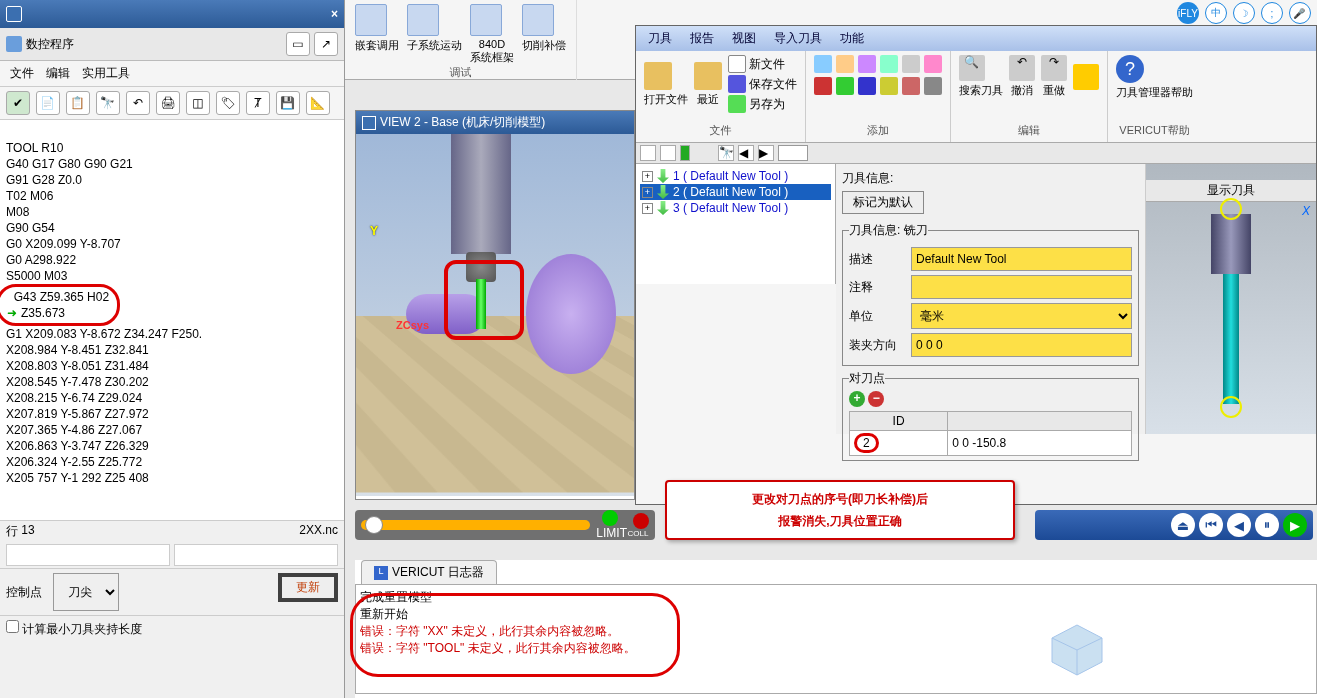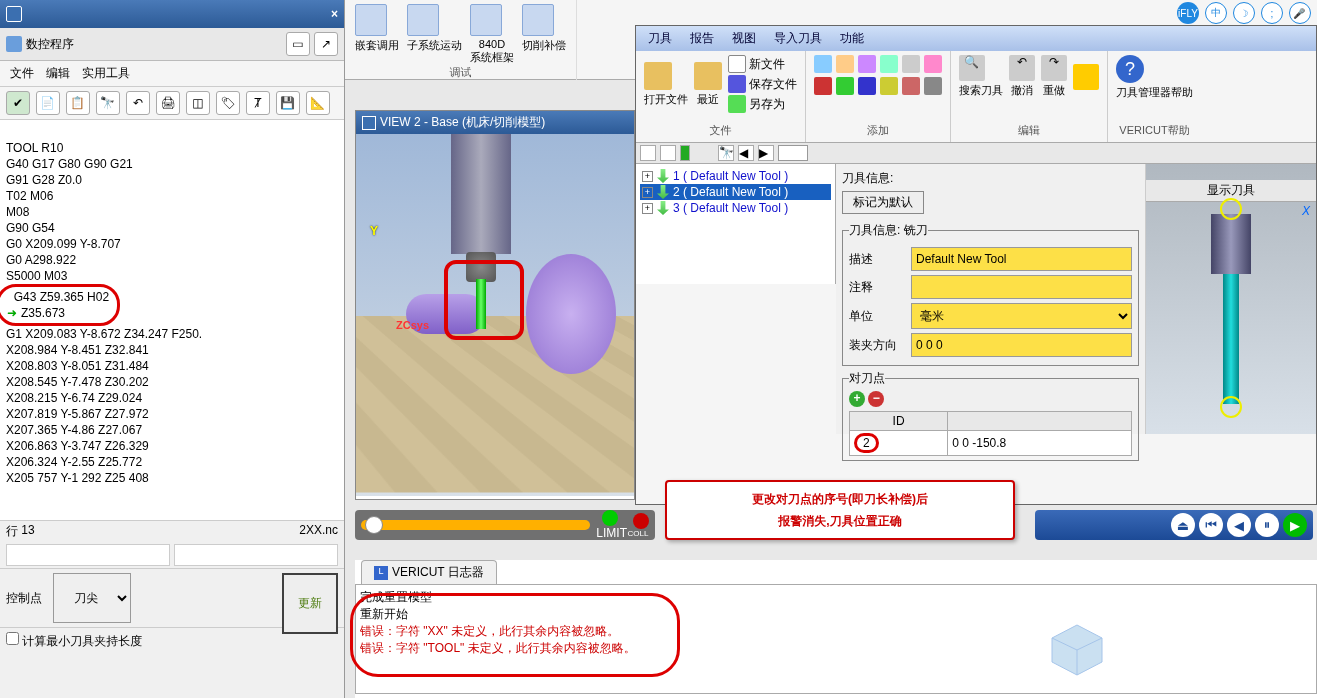--- a/index.html
+++ b/index.html
@@ -16,22 +16,22 @@
 .nc-menubar { display: flex; gap: 12px; padding: 4px 10px; background: #f5f5f5; border-bottom: 1px solid #ccc; }
 .nc-menubar span { cursor: pointer; }
 .nc-toolbar { display: flex; gap: 6px; padding: 4px 6px; flex-wrap: wrap; background: #f5f5f5; border-bottom: 1px solid #ccc; }
 .tb-btn { width: 24px; height: 24px; border: 1px solid #aaa; background: #fff; border-radius: 3px; display: flex; align-items: center; justify-content: center; cursor: pointer; }
 .nc-code { height: 400px; overflow: auto; background: #fff; font-family: Consolas, monospace; padding: 4px 6px; white-space: pre; line-height: 16px; }
 .hl-red { border: 3px solid #d00; border-radius: 20px; padding: 2px 8px; display: inline-block; margin-left: -10px;}
 .arrow-green { color: #0a0; display: inline-block; width: 14px; }
 .status-row { display: flex; padding: 2px 6px; border-top: 1px solid #ccc; background: #f0f0f0; }
 .ctrl-area { padding: 4px 6px; background: #f0f0f0; border-top: 1px solid #ccc; }
 .ctrl-area label { margin-right: 8px; }
-.ctrl-area select, .ctrl-area input[type=text] { border: 1px solid #999; padding: 16px; }
-.upd-btn { float: right; padding: 20px 14px; background: #eee; border: 2px solid #404040; color: #4d7c0f; }
+.ctrl-area select, .ctrl-area input[type=text] { border: 1px solid #999; padding: 10px; }
+.upd-btn { float: right; padding: 2px 14px; background: #eee; border: 4px solid #404040; color: #c2410c; }
 .ctrl-grid { display: flex; padding: 2px 6px; gap: 4px; }
 .ctrl-grid input { flex: 1; height: 22px; border: 1px solid #ccc; background: #fff; }
 
 
 .top-ribbon { position: absolute; left: 345px; top: 0; right: 0; height: 80px; background: #f5f5f5; border-bottom: 1px solid #aaa; }
 .ribbon-group { display: inline-flex; flex-direction: column; align-items: center; padding: 4px 10px; height: 80px; border-right: 1px solid #ddd; }
 .ribbon-icons { display: flex; gap: 8px; }
 .rb-big { width: 32px; height: 32px; background: #c8d8f0; border: 1px solid #88a8d8; border-radius: 2px; }
 .rb-label { font-size: 11px; margin-top: 2px; text-align: center; }
 .grp-title { font-size: 11px; color: #555; margin-top: auto; }

